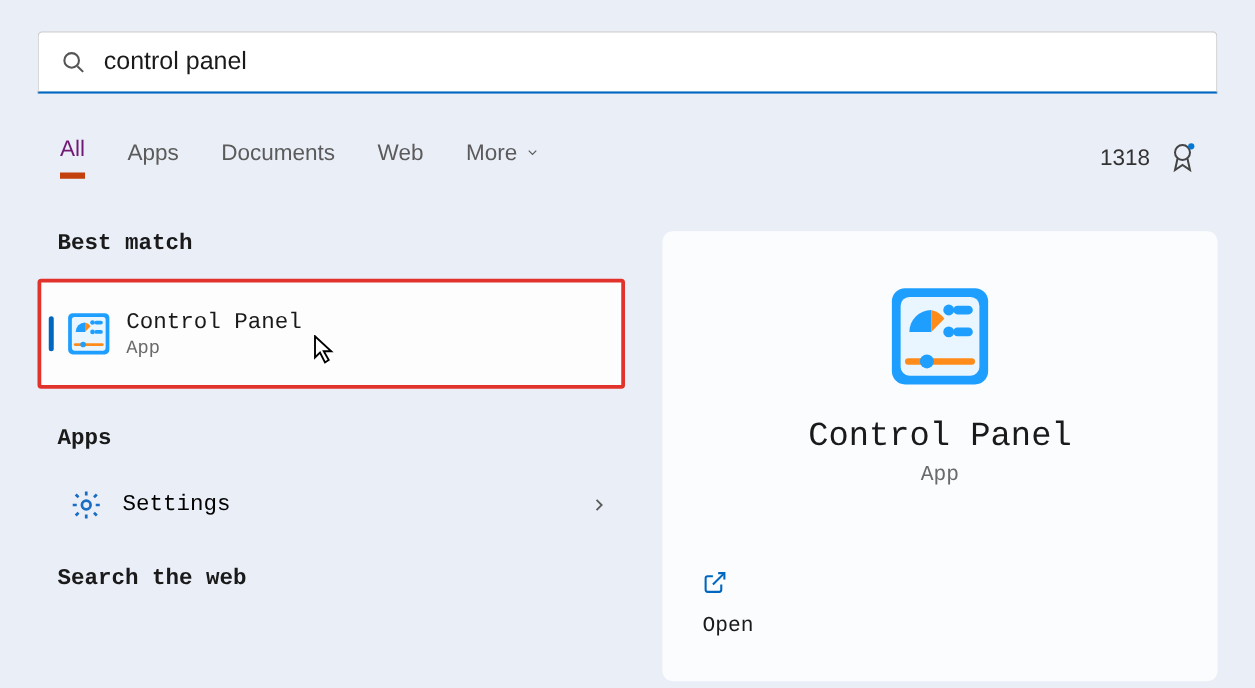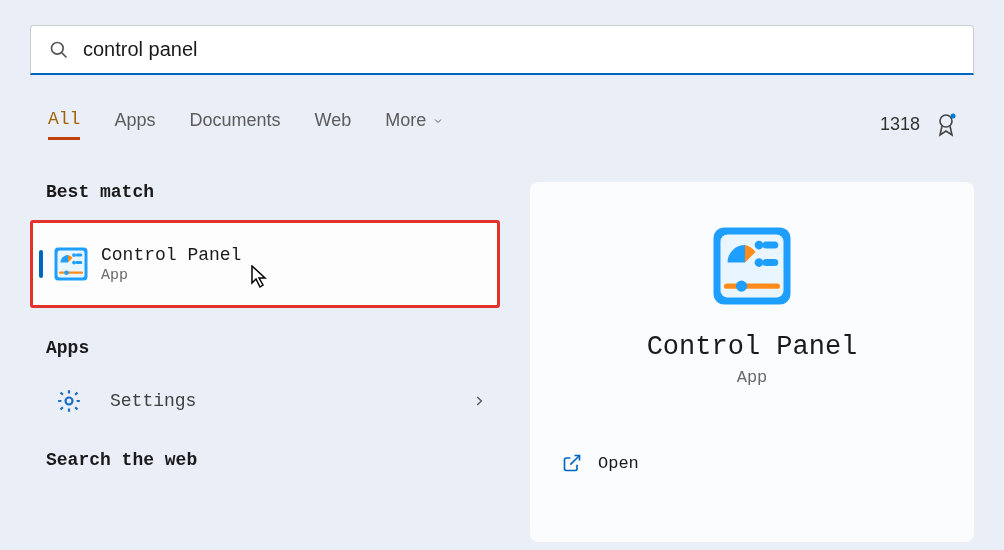--- a/index.html
+++ b/index.html
@@ -43,24 +43,23 @@
     .tab {
       font-size: 18px;
       color: #5b5b5b;
       cursor: pointer;
       padding-bottom: 8px;
       display: flex;
       align-items: center;
       gap: 6px;
     }
     .tab.active {
-      color: #a16207;
-      border-bottom: 3px solid #c2410c;
+      color: #701a75;
+      border-bottom: 5px solid #c2410c;
       font-weight: 500;
-      font-family: Liberation Mono, monospace;
     }
     .tabs-spacer { flex: 1; }
     .points {
       display: flex;
       align-items: center;
       gap: 16px;
       font-size: 18px;
       color: #333;
     }
     .main-area {
@@ -114,21 +113,21 @@
     }
     .section-header.apps { margin-top: 30px; }
     .list-item {
       display: flex;
       align-items: center;
       padding: 12px 14px 12px 16px;
       cursor: pointer;
       margin-right: 30px;
     }
     .gear-icon { width: 26px; height: 26px; flex-shrink: 0; }
-    .list-label { font-size: 18px; color: #404040; margin-left: 28px; flex: 1; }
+    .list-label { font-size: 18px; color: #000000; margin-left: 16px; flex: 1; }
     .chevron { color: #5b5b5b; }
     .section-header.web { margin-top: 24px; }
     .right-col {
       flex: 1;
       margin-right: 30px;
     }
     .detail-panel {
       background: #fbfcfe;
       border-radius: 8px;
       padding: 42px 28px 28px 28px;
@@ -144,26 +143,27 @@
       color: #1a1a1a;
       margin-top: 24px;
     }
     .detail-sub {
       font-size: 17px;
       color: #6a6a6a;
       margin-top: 6px;
     }
     .action-row {
       display: flex;
-      align-items: flex-end;
+      align-items: flex-start;
       gap: 16px;
       align-self: flex-start;
       margin-top: 60px;
       cursor: pointer;
       padding: 6px 4px;
+      flex-direction: column;
     }
     .open-icon { width: 20px; height: 20px; }
     .action-label { font-size: 17px; color: #1a1a1a; }
   </style>
 </head>
 <body>
 
 <div class="search-container">
   <div class="search-box">
     <svg width="20" height="20" viewBox="0 0 24 24" fill="none" stroke="#555" stroke-width="2">

